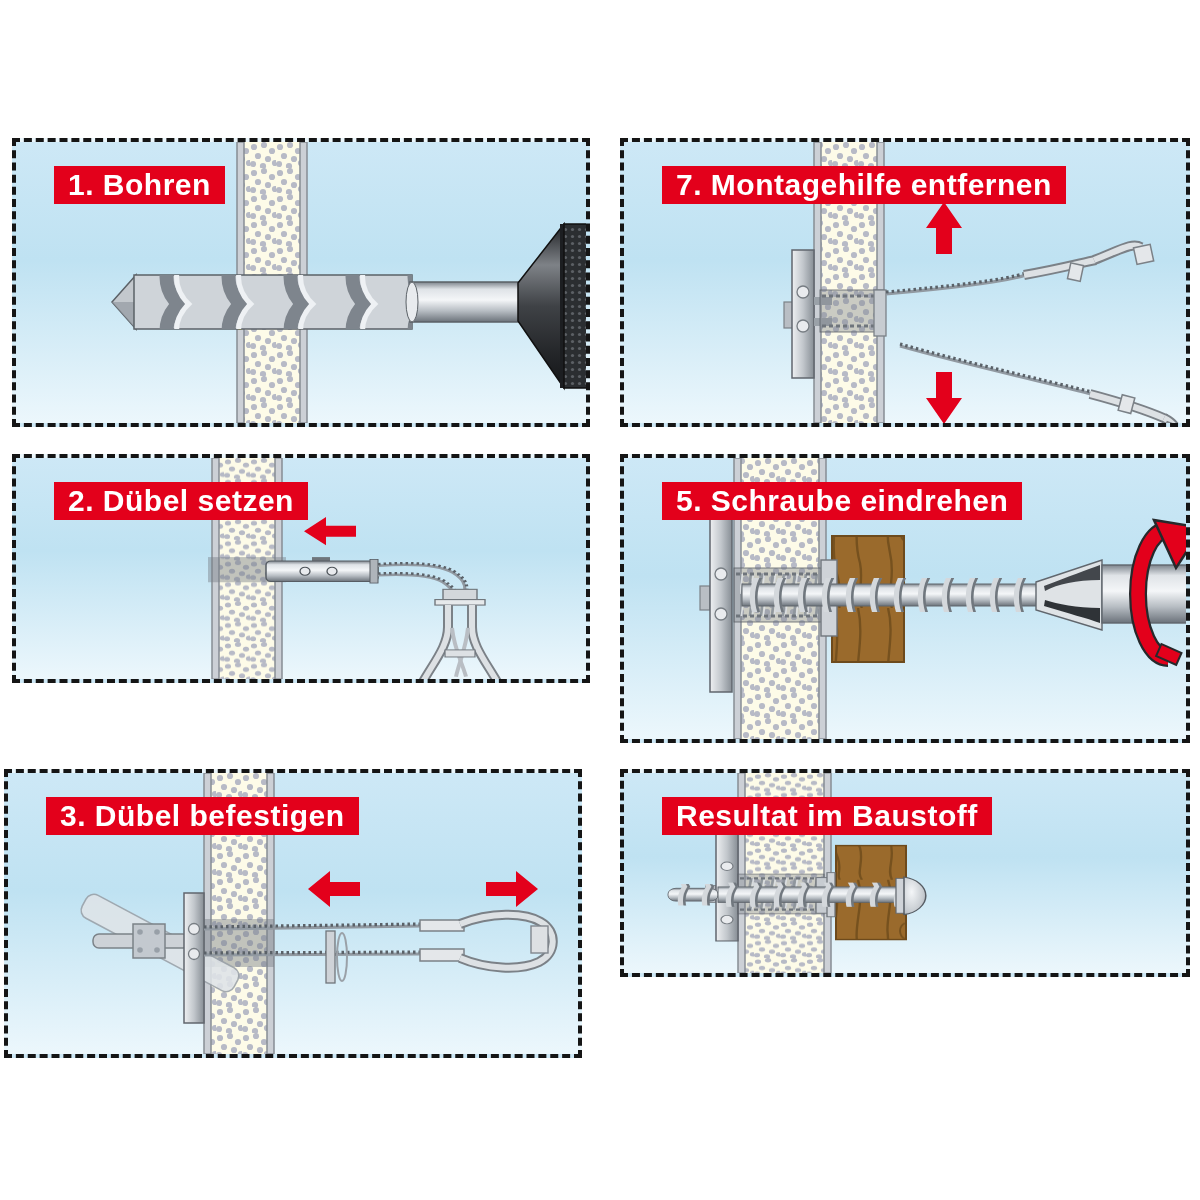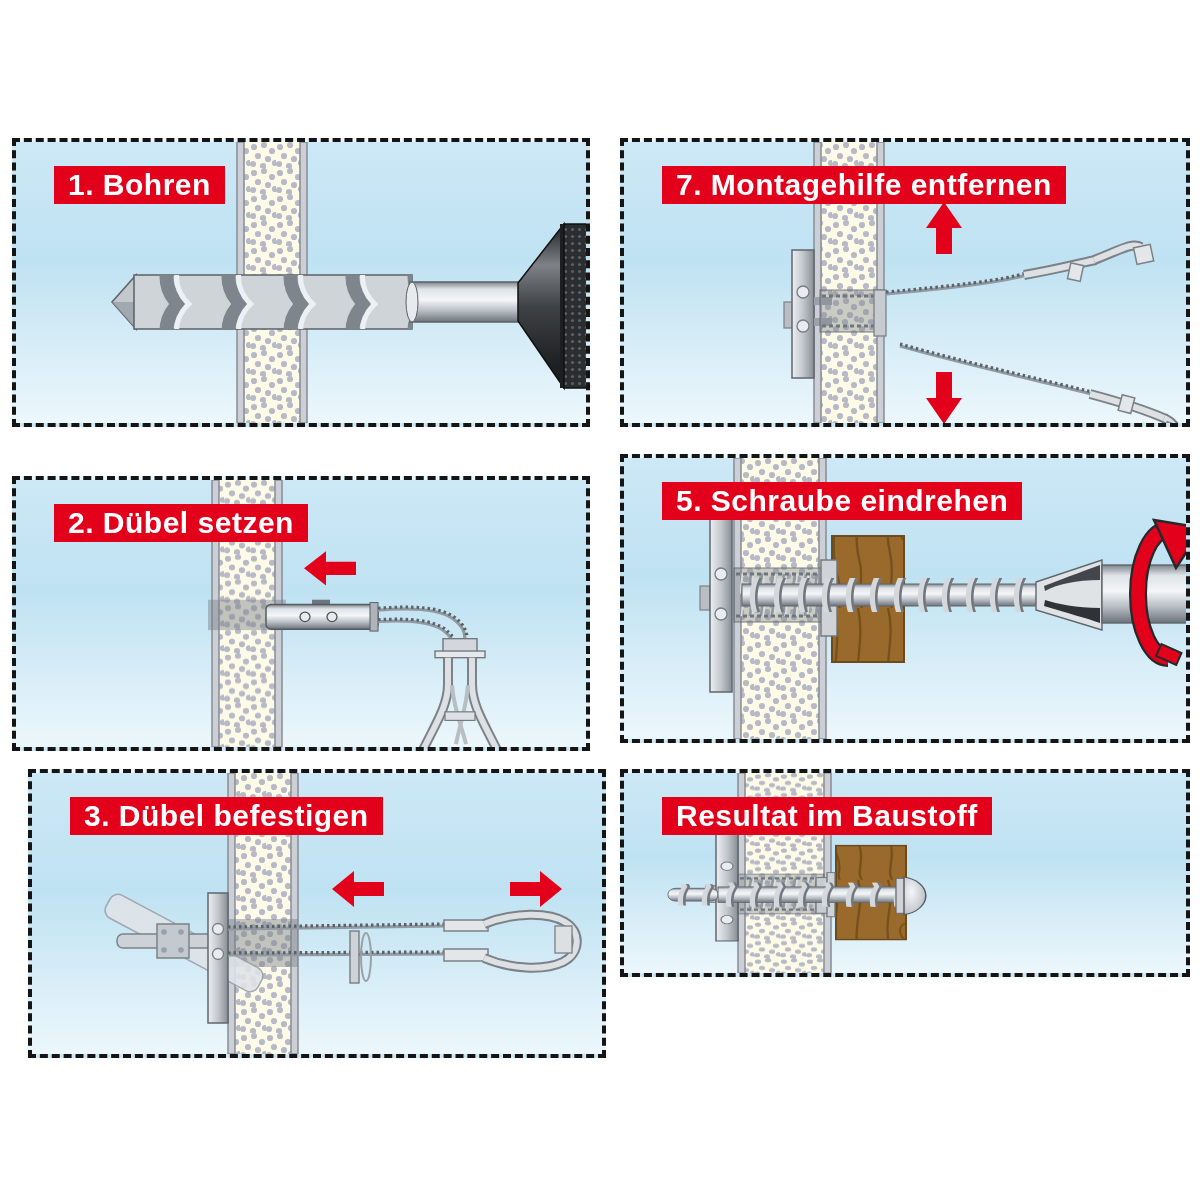--- a/index.html
+++ b/index.html
@@ -7,23 +7,23 @@
        font-family:"Liberation Sans",sans-serif;overflow:hidden;}
   .panel{position:absolute;box-sizing:border-box;border:4px dashed #151515;
          background:linear-gradient(to bottom,#cde8f6 0%,#bfe2f2 42%,#ecf7fc 100%);
          overflow:hidden;}
   .panel svg{position:absolute;left:0;top:0;width:100%;height:100%;display:block;}
   .plabel{position:absolute;left:24px;top:24px;background:#e3001b;color:#ffffff;
           font-weight:bold;font-size:30px;line-height:38px;padding:0 14px;
           white-space:nowrap;z-index:5;letter-spacing:0.5px;margin-left:14px;}
   #p1{left:12px;top:138px;width:578px;height:289px;}
   #p4{left:620px;top:138px;width:570px;height:289px;}
-  #p2{left:12px;top:476px;width:578px;height:275px;}
+  #p2{left:12px;top:454px;width:578px;height:229px;}
   #p5{left:620px;top:454px;width:570px;height:289px;}
-  #p3{left:28px;top:769px;width:578px;height:289px;}
+  #p3{left:4px;top:769px;width:578px;height:289px;}
   #p6{left:620px;top:769px;width:570px;height:208px;}
   .wire{stroke:#9199a1;stroke-width:3.2;fill:none;}
   .serr{stroke:#5a6168;stroke-width:3.2;fill:none;stroke-dasharray:2.5 3;}
   .rail{stroke:#6f757c;stroke-width:3;fill:none;stroke-dasharray:4 3;}
   .tool{fill:#e4e7ea;stroke:#7b8187;stroke-width:1.5;}
   .toolbar-o{stroke:#7b8187;stroke-width:10;fill:none;}
   .toolbar-i{stroke:#dde1e4;stroke-width:6;fill:none;}
   .red{fill:#e3001b;}
 </style>
 </head>

